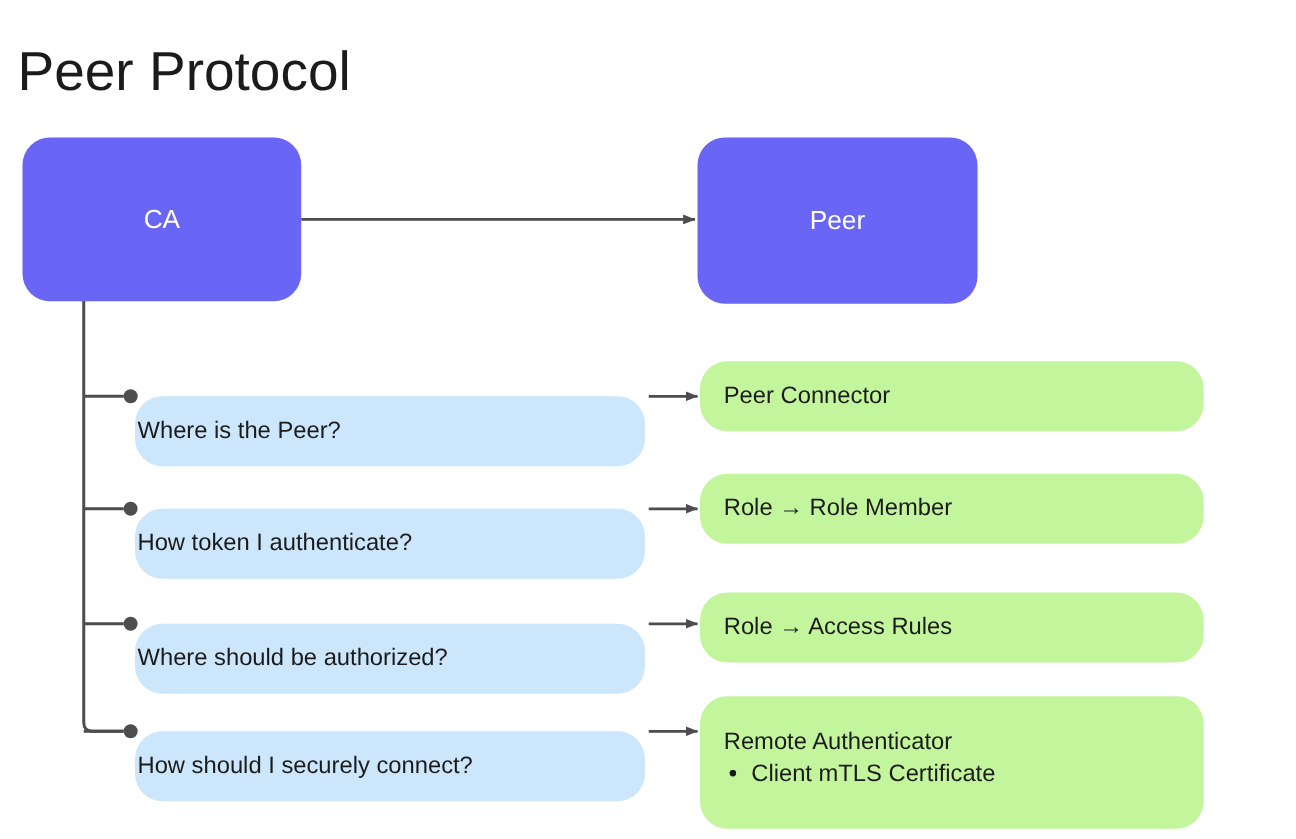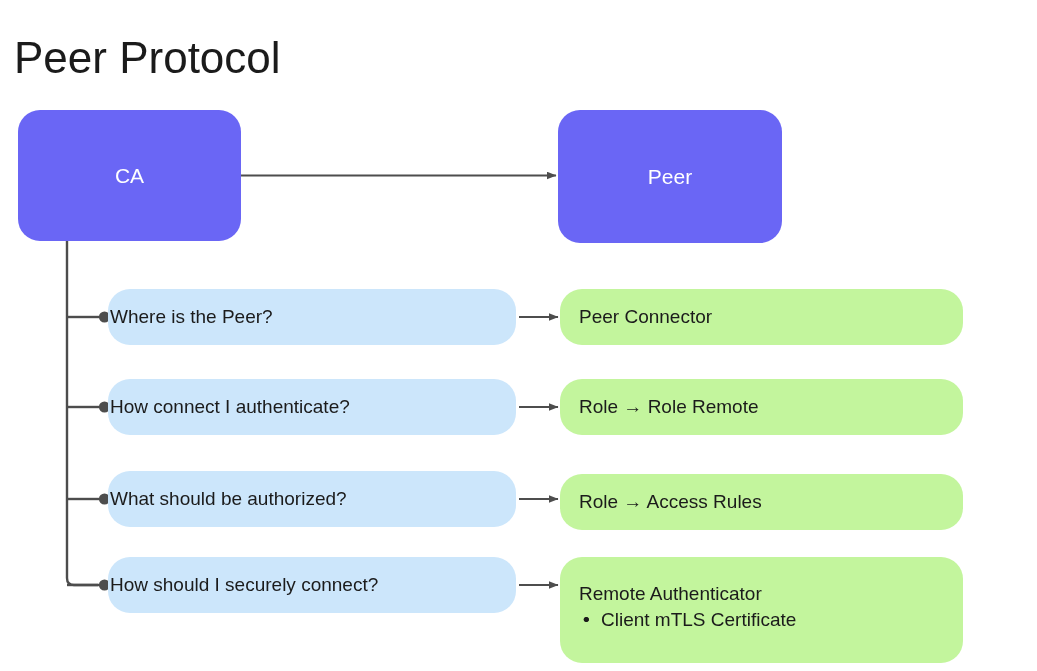--- a/index.html
+++ b/index.html
@@ -55,20 +55,21 @@
     justify-content: center;
   }
   .node.actor .node-label {
     color: #ffffff;
     font-size: 21px;
     line-height: 26px;
   }
   .node.question {
     background: #cce6fb;
     padding-left: 2px;
+    margin-top: 28px;
   }
   .node.question .node-label {
     color: #1b1b1b;
     font-size: 19px;
     line-height: 24px;
   }
   .node.answer {
     background: #c3f59d;
     padding-left: 19px;
   }
@@ -173,28 +174,28 @@
   </div>
 
   <div class="node question" style="left:108px; top:289px; width:408px; height:56px;">
     <span class="node-label">Where is the Peer?</span>
   </div>
   <div class="node answer" style="left:560px; top:289px; width:403px; height:56px;">
     <span class="node-label">Peer Connector</span>
   </div>
 
   <div class="node question" style="left:108px; top:379px; width:408px; height:56px;">
-    <span class="node-label">How connect I authenticate?</span>
+    <span class="node-label">How token I authenticate?</span>
   </div>
   <div class="node answer" style="left:560px; top:379px; width:403px; height:56px;">
-    <span class="node-label">Role  →  Role Remote</span>
+    <span class="node-label">Role  →  Role Member</span>
   </div>
 
   <div class="node question" style="left:108px; top:471px; width:408px; height:56px;">
-    <span class="node-label">What should be authorized?</span>
+    <span class="node-label">Where should be authorized?</span>
   </div>
   <div class="node answer" style="left:560px; top:474px; width:403px; height:56px;">
     <span class="node-label">Role  →  Access Rules</span>
   </div>
 
   <div class="node question" style="left:108px; top:557px; width:408px; height:56px;align-items:center;">
     <span class="node-label">How should I securely connect?</span>
   </div>
   <div class="node answer with-list" style="left:560px; top:557px; width:403px; height:106px;">
     <span class="answer-body">

